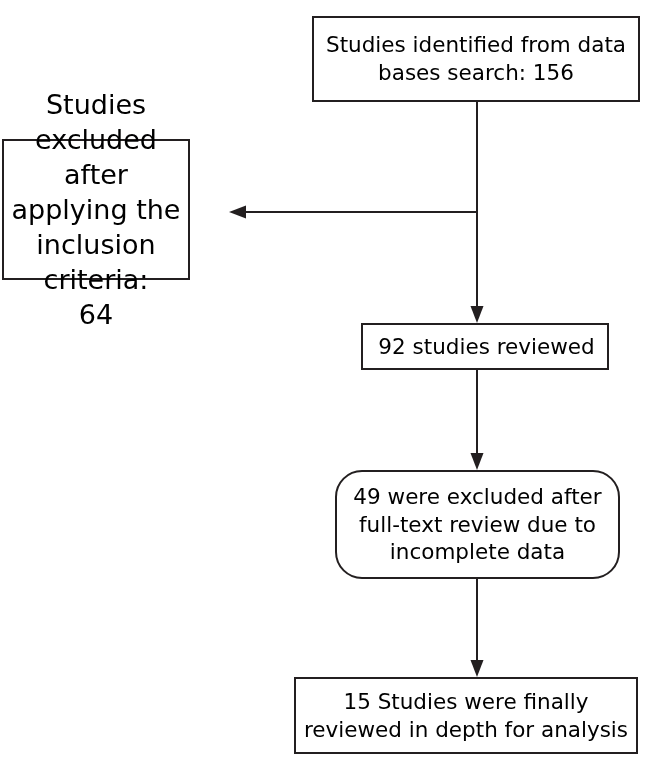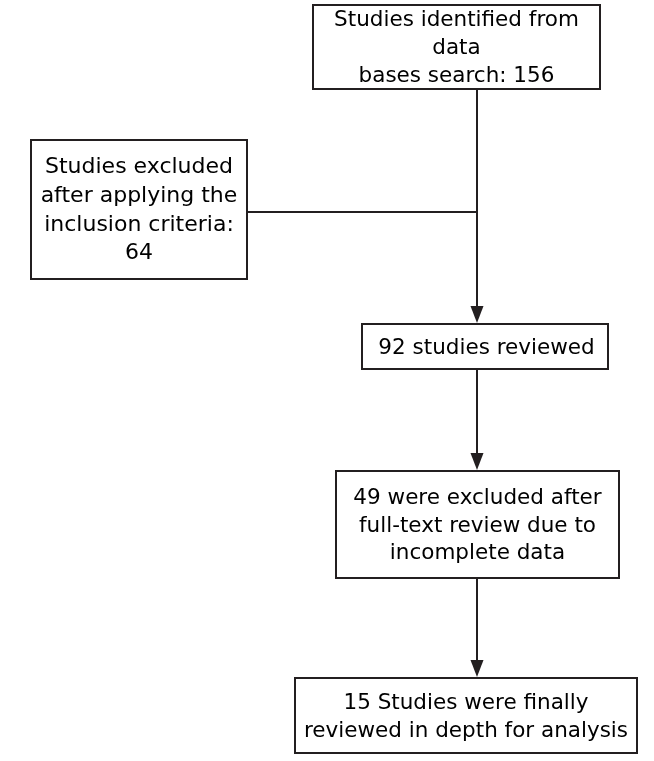--- a/index.html
+++ b/index.html
@@ -34,36 +34,36 @@
     padding: 2px 6px;
   }
   .node-text {
     display: block;
     width: 100%;
     white-space: pre-line;
   }
 
   
   #node-identified {
-    left: 312px; top: 4px; width: 289px; height: 86px;
+    left: 312px; top: 16px; width: 328px; height: 86px;
     font-size: 21.5px;
   }
   #node-excluded-inclusion {
-    left: 2px; top: 139px; width: 218px; height: 141px;
-    font-size: 22px;
-    margin-left: 28px;
+    left: 2px; top: 139px; width: 188px; height: 141px;
+    font-size: 27px;
   }
   #node-reviewed {
     left: 361px; top: 323px; width: 248px; height: 47px;
     font-size: 21.5px;
     padding-left: 9px;
   }
   #node-excluded-fulltext {
     left: 335px; top: 470px; width: 285px; height: 109px;
     font-size: 21.5px;
+    border-radius: 27px;
   }
   #node-final {
     left: 294px; top: 677px; width: 344px; height: 77px;
     font-size: 21.5px;
     text-align: center;
   }
 
   
   #connectors {
     position: absolute;

